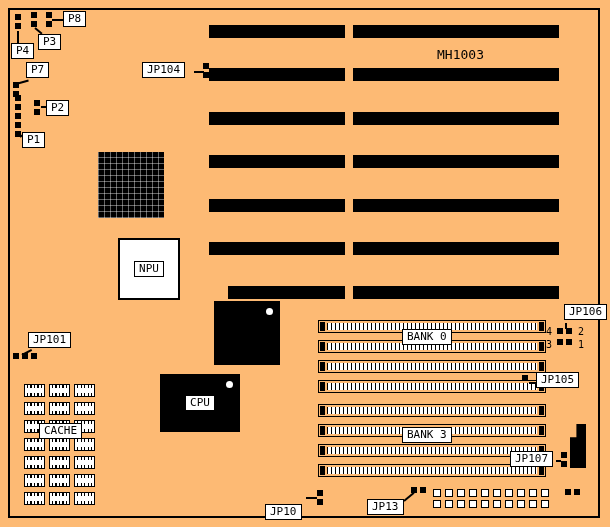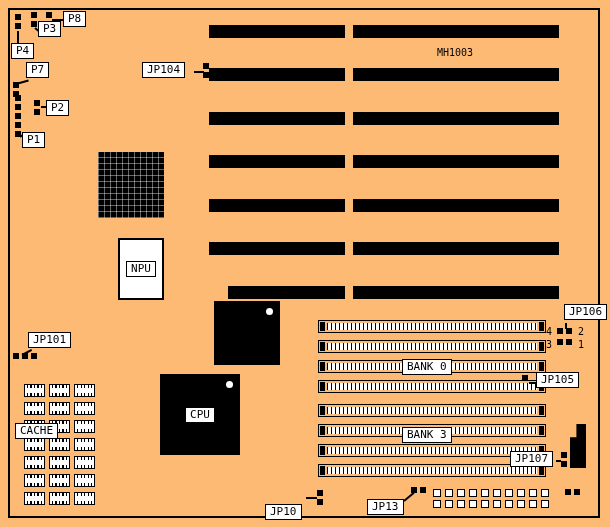--- a/index.html
+++ b/index.html
@@ -2,39 +2,39 @@
 <html><head>
 <meta charset="utf-8">
 <style>
   *{margin:0;padding:0;box-sizing:border-box}
   html,body{width:610px;height:527px}
   body{background:#fff;color:#000;font-family:"DejaVu Sans Mono","Liberation Mono",monospace}
   #board{position:relative;width:610px;height:527px;overflow:hidden;background:#fdba74}
   .abs{position:absolute}
   .frame{left:8px;top:8px;width:592px;height:510px;border:2px solid #000}
   .lbl{background:#fff;border:1px solid #000;font-size:11px;line-height:14px;padding:0 4px;white-space:nowrap;z-index:6}
-  .mh{font-size:10px;z-index:3}
+  .mh{font-size:13px;z-index:3}
   .slot{height:13px;background:#000}
   .simm{width:228px;height:13px;border:1px solid #000;padding:2px 8px;z-index:2;
         background:repeating-linear-gradient(90deg,#000 0 1px,#fff 1px 4px);background-clip:content-box}
   .simm::before,.simm::after{content:"";position:absolute;top:1px;width:5px;height:9px;background:#000}
   .simm::before{left:1px}
   .simm::after{right:1px}
   .dip{width:21px;height:13px;border:1px solid #000;background:#fff}
   .dip::before,.dip::after{content:"";position:absolute;left:2px;right:2px;height:3px;
         background:repeating-linear-gradient(90deg,#000 0 1.2px,transparent 1.2px 3.5px)}
   .dip::before{top:0}
   .dip::after{bottom:0}
   .qfp{width:66px;height:66px;background-color:#000;
        background-image:repeating-linear-gradient(0deg,rgba(255,255,255,.4) 0 1px,transparent 1px 6px),
                         repeating-linear-gradient(90deg,rgba(255,255,255,.4) 0 1px,transparent 1px 6px)}
   .blk{background:#000}
   .dot{position:absolute;width:7px;height:7px;border-radius:50%;background:#fff}
-  .npu{width:46px;height:62px;border:2px solid #000;background:#fff;display:flex;align-items:center;justify-content:center}
-  .cpu{width:80px;height:81px;display:flex;align-items:center;justify-content:center}
+  .npu{width:62px;height:62px;border:2px solid #000;background:#fff;display:flex;align-items:center;justify-content:center}
+  .cpu{width:80px;height:58px;display:flex;align-items:center;justify-content:center}
   .line{height:2px;background:#000;transform-origin:0 50%;z-index:4}
   .connv{width:6px;background:repeating-linear-gradient(180deg,#000 0 6px,transparent 6px 9px)}
   .connh{height:6px;background:repeating-linear-gradient(90deg,#000 0 6px,transparent 6px 9px)}
   .num{font-size:10px;line-height:10px;z-index:6}
   .pinrow{display:flex;gap:4px;margin-bottom:3px}
   .po{width:8px;height:8px;border:1px solid #000;background:#fff}
   .edgecon{width:16px;height:44px;background:#000;clip-path:polygon(40% 0,100% 0,100% 100%,0 100%,0 30%,40% 30%)}
 </style>
 </head>
 <body>
@@ -43,21 +43,21 @@
 
   <div class="abs frame"></div>
 
   <div class="abs connv" style="left:15px;top:14px;height:15px"></div>
   <div class="abs connv" style="left:31px;top:12px;height:15px"></div>
   <div class="abs connv" style="left:46px;top:12px;height:15px"></div>
   <div class="abs line" style="left:52px;top:19px;width:11px"></div>
   <div class="abs line" style="left:35px;top:27px;width:9px;transform:rotate(40deg)"></div>
   <div class="abs line" style="left:18px;top:30px;width:14px;transform:rotate(90deg)"></div>
   <div class="abs lbl" style="left:63px;top:11px">P8</div>
-  <div class="abs lbl" style="left:38px;top:21px">P3</div>
+  <div class="abs lbl" style="left:38px;top:34px">P3</div>
   <div class="abs lbl" style="left:11px;top:43px">P4</div>
 
   <div class="abs connv" style="left:13px;top:82px;height:15px"></div>
   <div class="abs line" style="left:16px;top:83px;width:13px;transform:rotate(-16deg)"></div>
   <div class="abs lbl" style="left:26px;top:62px">P7</div>
 
   <div class="abs connv" style="left:15px;top:95px;height:42px"></div>
   <div class="abs connv" style="left:34px;top:100px;height:15px"></div>
   <div class="abs line" style="left:41px;top:106px;width:6px"></div>
   <div class="abs line" style="left:20px;top:136px;width:7px;transform:rotate(-35deg)"></div>
@@ -115,31 +115,31 @@
   <div class="abs dip" style="left:74px;top:438px"></div>
   <div class="abs dip" style="left:24px;top:456px"></div>
   <div class="abs dip" style="left:49px;top:456px"></div>
   <div class="abs dip" style="left:74px;top:456px"></div>
   <div class="abs dip" style="left:24px;top:474px"></div>
   <div class="abs dip" style="left:49px;top:474px"></div>
   <div class="abs dip" style="left:74px;top:474px"></div>
   <div class="abs dip" style="left:24px;top:492px"></div>
   <div class="abs dip" style="left:49px;top:492px"></div>
   <div class="abs dip" style="left:74px;top:492px"></div>
-  <div class="abs lbl" style="left:15px;top:423px">CACHE</div>
+  <div class="abs lbl" style="left:39px;top:423px">CACHE</div>
 
   <div class="abs lbl" style="left:28px;top:332px">JP101</div>
   <div class="abs line" style="left:22px;top:354px;width:11px;transform:rotate(-28deg)"></div>
   <div class="abs connh" style="left:13px;top:353px;width:24px"></div>
 
   <div class="abs simm" style="left:318px;top:320px"></div>
   <div class="abs simm" style="left:318px;top:340px"></div>
   <div class="abs simm" style="left:318px;top:360px"></div>
   <div class="abs simm" style="left:318px;top:380px"></div>
-  <div class="abs lbl" style="left:402px;top:359px">BANK 0</div>
+  <div class="abs lbl" style="left:402px;top:329px">BANK 0</div>
 
   <div class="abs simm" style="left:318px;top:404px"></div>
   <div class="abs simm" style="left:318px;top:424px"></div>
   <div class="abs simm" style="left:318px;top:444px"></div>
   <div class="abs simm" style="left:318px;top:464px"></div>
   <div class="abs lbl" style="left:402px;top:427px">BANK 3</div>
 
   <div class="abs lbl" style="left:564px;top:304px">JP106</div>
   <div class="abs line" style="left:566px;top:322px;width:6px;transform:rotate(90deg)"></div>
   <div class="abs connh" style="left:557px;top:328px;width:15px"></div>

